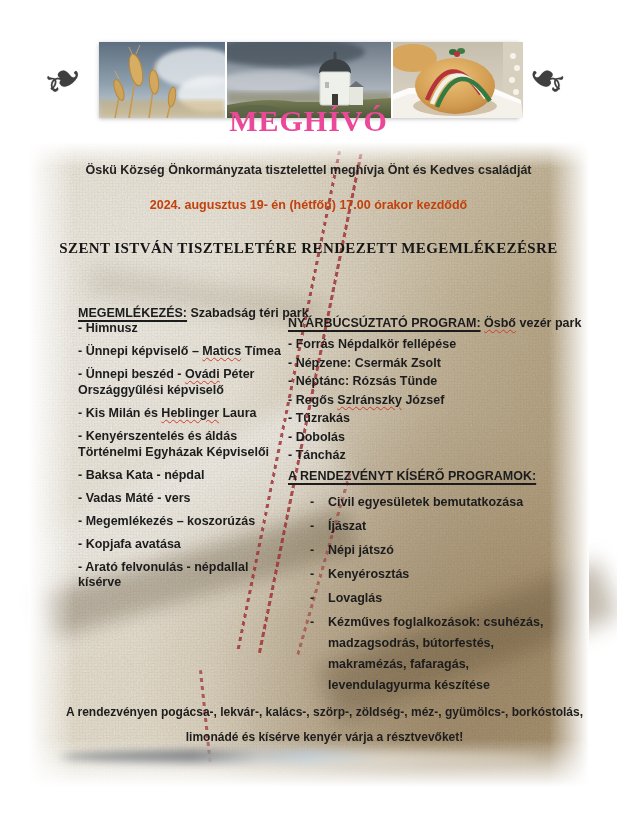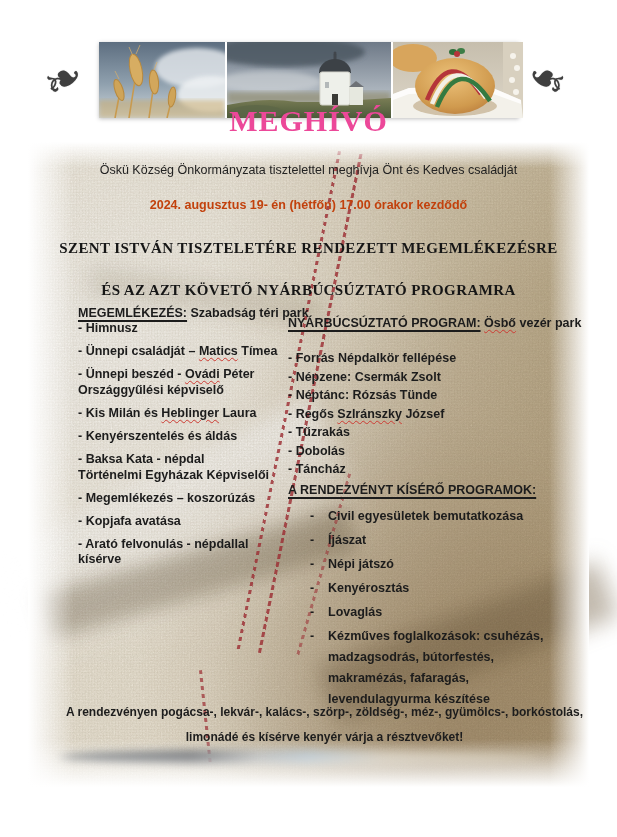--- a/index.html
+++ b/index.html
@@ -50,31 +50,31 @@
   .stitch.s3{left:294px;top:328px;height:190px;transform:rotate(16deg);opacity:.55;}
   .stitch.s4{left:176px;top:528px;height:96px;transform:rotate(-6deg);opacity:.7;}
   .fade{position:absolute;z-index:1;pointer-events:none;}
   .fade.t{left:0;right:0;top:0;height:26px;background:linear-gradient(to bottom,#fff,rgba(255,255,255,0));}
   .fade.b{left:0;right:0;bottom:0;height:48px;background:linear-gradient(to top,#fff,rgba(255,255,255,0));}
   .fade.l{left:0;top:0;bottom:0;width:46px;background:linear-gradient(to right,#fff,rgba(255,255,255,0));}
   .fade.r{right:0;top:0;bottom:0;width:40px;background:linear-gradient(to left,#fff,rgba(255,255,255,0));}
 
   
   .txt{position:absolute;z-index:2;}
-  .intro1{left:0;top:163px;width:100%;text-align:center;font-size:12.5px;font-weight:normal;color:#222;}
+  .intro1{left:0;top:163px;width:100%;text-align:center;font-size:12.5px;font-weight:bold;color:#222;}
   .intro2{left:0;top:198px;width:100%;text-align:center;font-size:12.5px;font-weight:bold;color:#c2410c;}
   .h-serif{left:0;width:100%;text-align:center;font-family:"Liberation Serif",serif;
            font-weight:bold;font-size:15px;letter-spacing:.4px;color:#161616;}
   .h1{top:240px;} .h2{top:282px;}
 
   .col{position:absolute;z-index:2;font-size:12.5px;font-weight:bold;color:#1c1c1c;}
   .col-left{left:78px;top:306px;width:214px;}
   .col-right{left:288px;top:316px;width:300px;}
   .col-header{line-height:15px;white-space:nowrap;}
-  .col-right .col-header{margin-bottom:20px;}
+  .col-right .col-header{margin-bottom:6px;}
   .u{text-decoration:underline;text-underline-offset:3px;text-decoration-thickness:1.5px;}
   .sq{text-decoration:underline wavy #cc3b33 1px;text-underline-offset:2px;}
   .li{line-height:15px;margin-bottom:8px;}
   .li.cont{margin-top:-7px;}
   .r-li{line-height:15px;margin-bottom:3.5px;}
   .sub-header{line-height:15px;margin-top:6px;margin-bottom:8px;white-space:nowrap;}
   .sub-li{position:relative;padding-left:40px;width:230px;line-height:21px;margin-bottom:3px;}
   .sub-li .dash{position:absolute;left:22px;top:0;}
 
   .footer-line{left:16px;width:100%;text-align:center;font-size:12px;font-weight:bold;color:#1d1d1d;}
@@ -212,32 +212,32 @@
       </svg>
     </div>
   </div>
 
   <div class="page-title">MEGHÍVÓ</div>
 
   <div class="txt intro1">Öskü Község Önkormányzata tisztelettel meghívja Önt és Kedves családját</div>
   <div class="txt intro2">2024. augusztus 19- én (hétfőn) 17.00 órakor kezdődő</div>
 
   <div class="txt h-serif h1">SZENT ISTVÁN TISZTELETÉRE RENDEZETT MEGEMLÉKEZÉSRE</div>
-  <div class="txt h-serif h2">ÉS AZ AZT KÖVETŐ NYÁRBÚCSÚZTATÓ PROGRAMRA</div>
 
   <div class="col col-left">
     <div class="col-header"><span class="u">MEGEMLÉKEZÉS:</span><span> Szabadság téri park</span></div>
     <div class="li"><span>- Himnusz</span></div>
-    <div class="li"><span>- Ünnepi családját – </span><span class="sq">Matics</span><span> Tímea</span></div>
+    <div class="li"><span>- Ünnepi képviselő – </span><span class="sq">Matics</span><span> Tímea</span></div>
     <div class="li"><span>- Ünnepi beszéd - </span><span class="sq">Ovádi</span><span> Péter</span></div>
     <div class="li cont"><span>Országgyűlési képviselő</span></div>
     <div class="li"><span>- Kis Milán és </span><span class="sq">Heblinger</span><span> Laura</span></div>
     <div class="li"><span>- Kenyérszentelés és áldás</span></div>
+    <div class="li cont"><span>Történelmi Egyházak Képviselői</span></div>
     <div class="li"><span>- Baksa Kata - népdal</span></div>
-    <div class="li cont"><span>Történelmi Egyházak Képviselői</span></div>
+    <div class="li"><span>- Vadas Máté - vers</span></div>
     <div class="li"><span>- Megemlékezés – koszorúzás</span></div>
     <div class="li"><span>- Kopjafa avatása</span></div>
     <div class="li"><span>- Arató felvonulás - népdallal kísérve</span></div>
   </div>
 
   <div class="col col-right">
     <div class="col-header"><span class="u">NYÁRBÚCSÚZTATÓ PROGRAM:</span><span> </span><span class="sq">Ösbő</span><span> vezér park</span></div>
     <div class="r-li"><span>- Forrás Népdalkör fellépése</span></div>
     <div class="r-li"><span>- Népzene: Csermák Zsolt</span></div>
     <div class="r-li"><span>- Néptánc: Rózsás Tünde</span></div>

